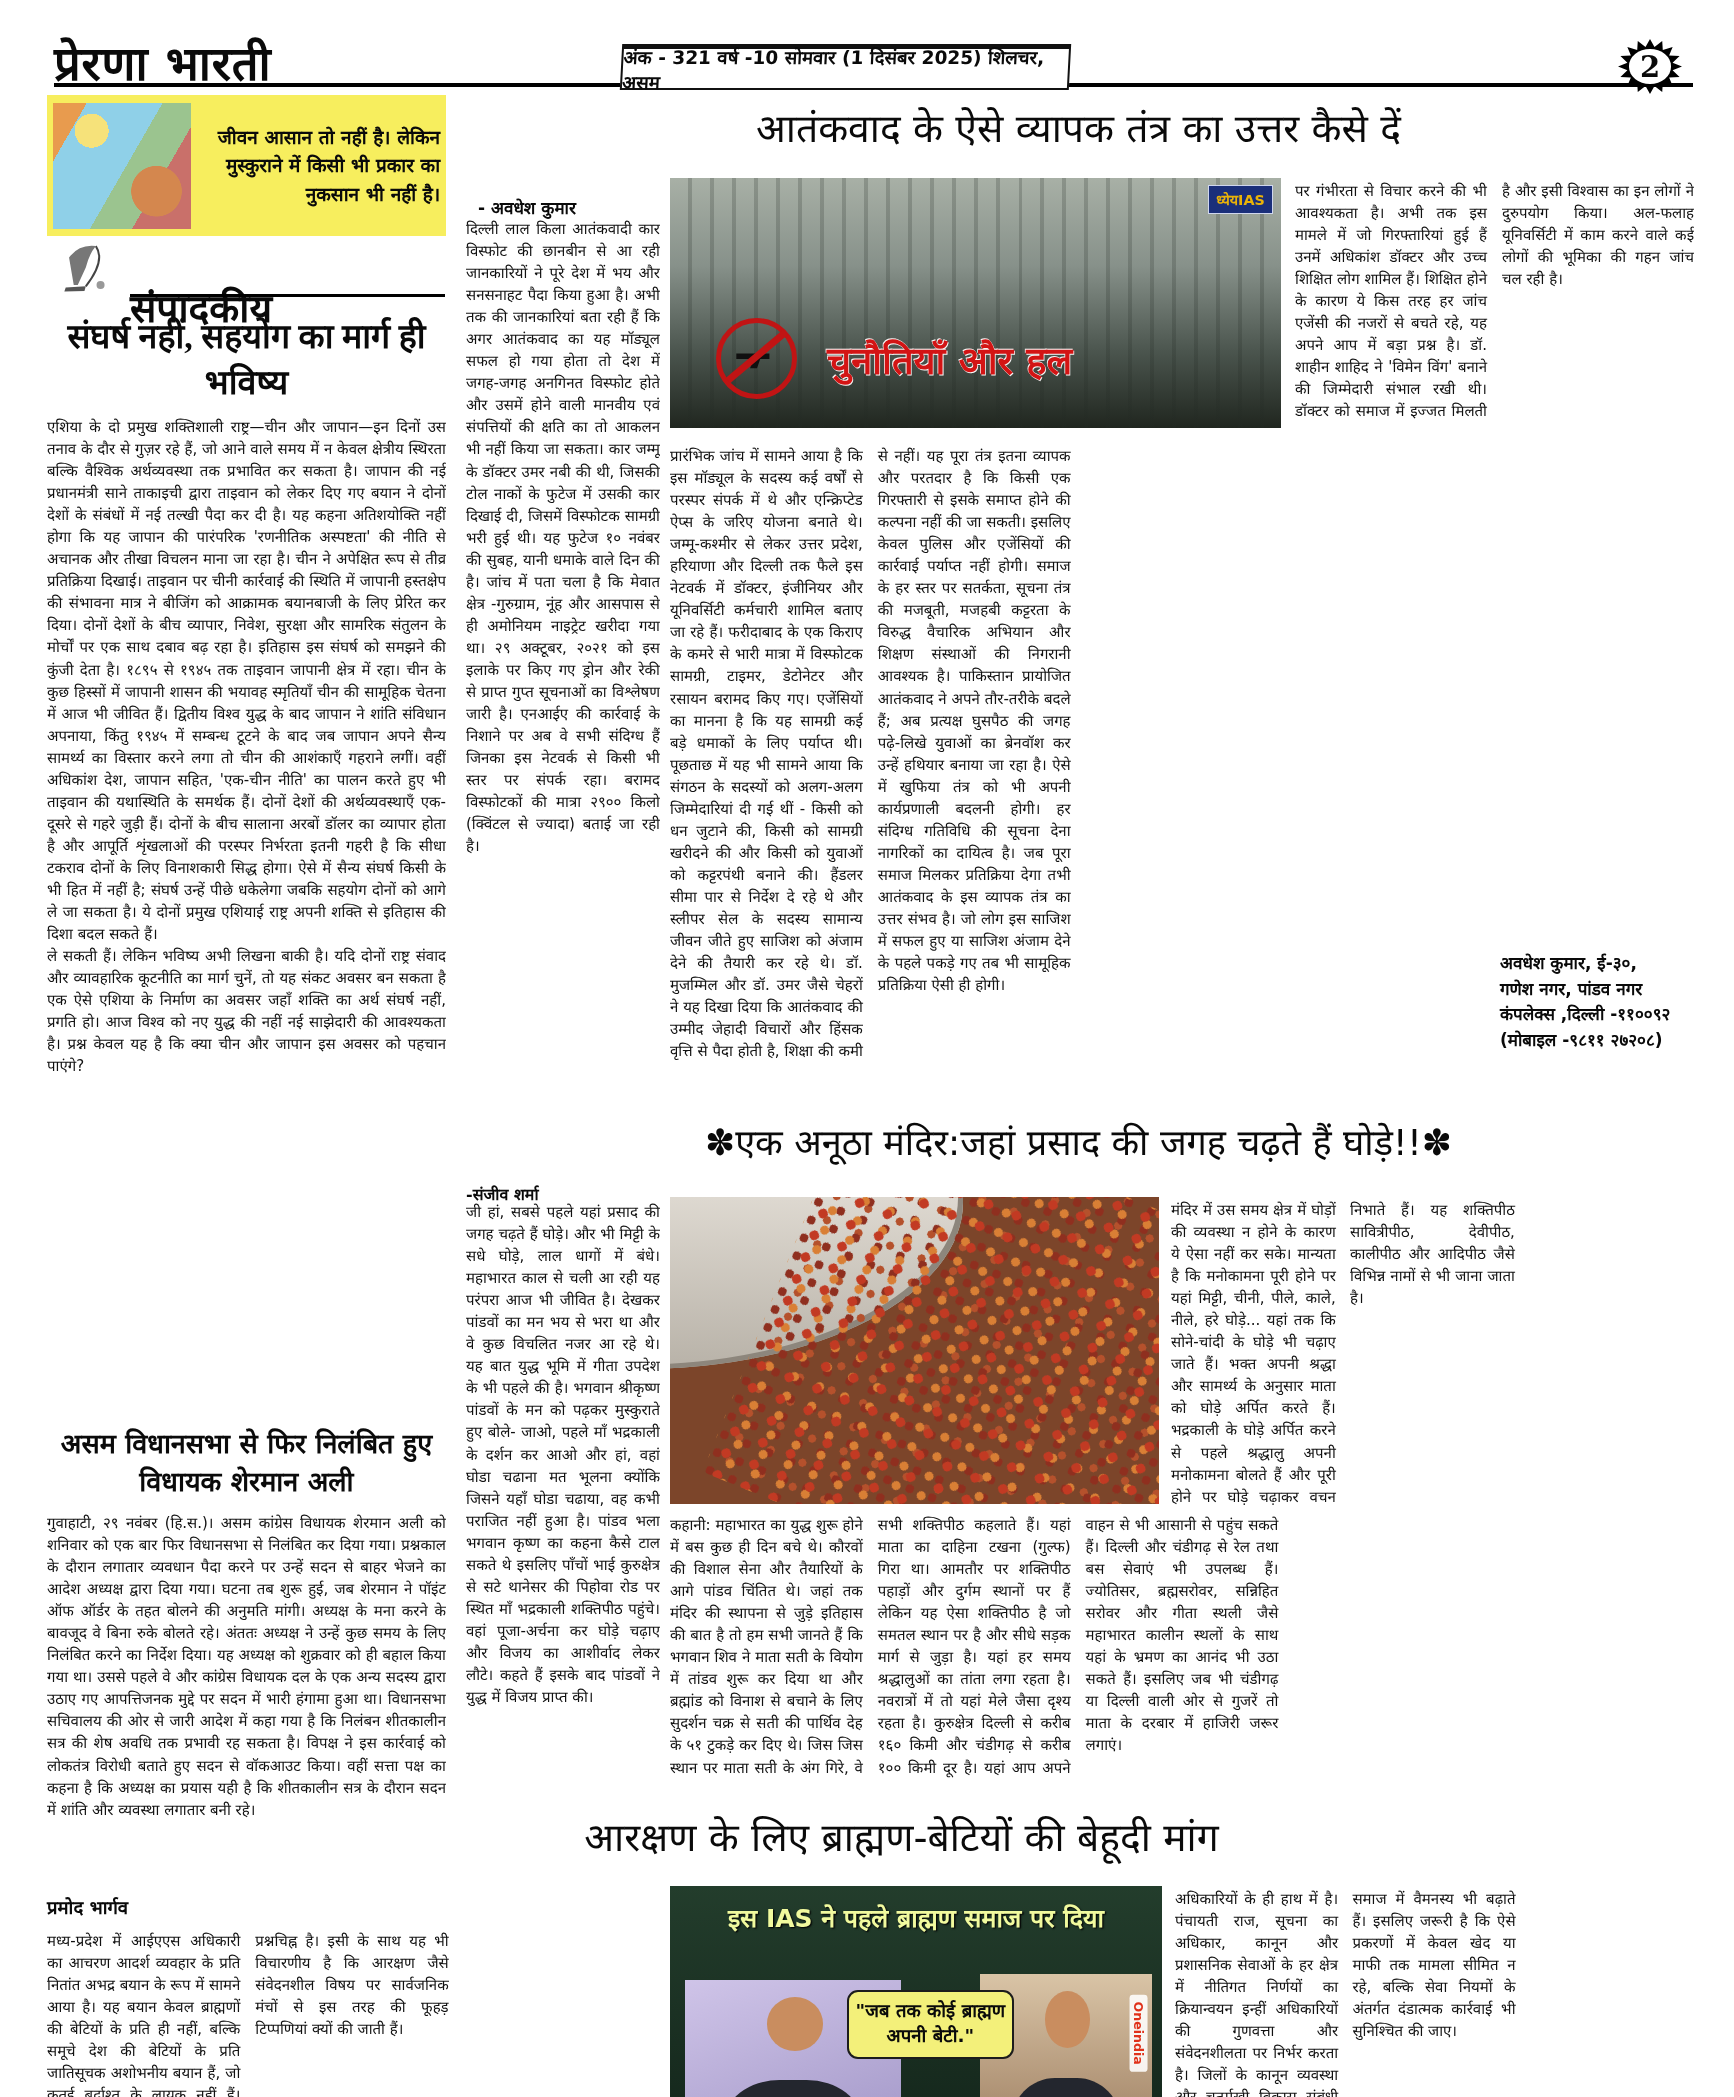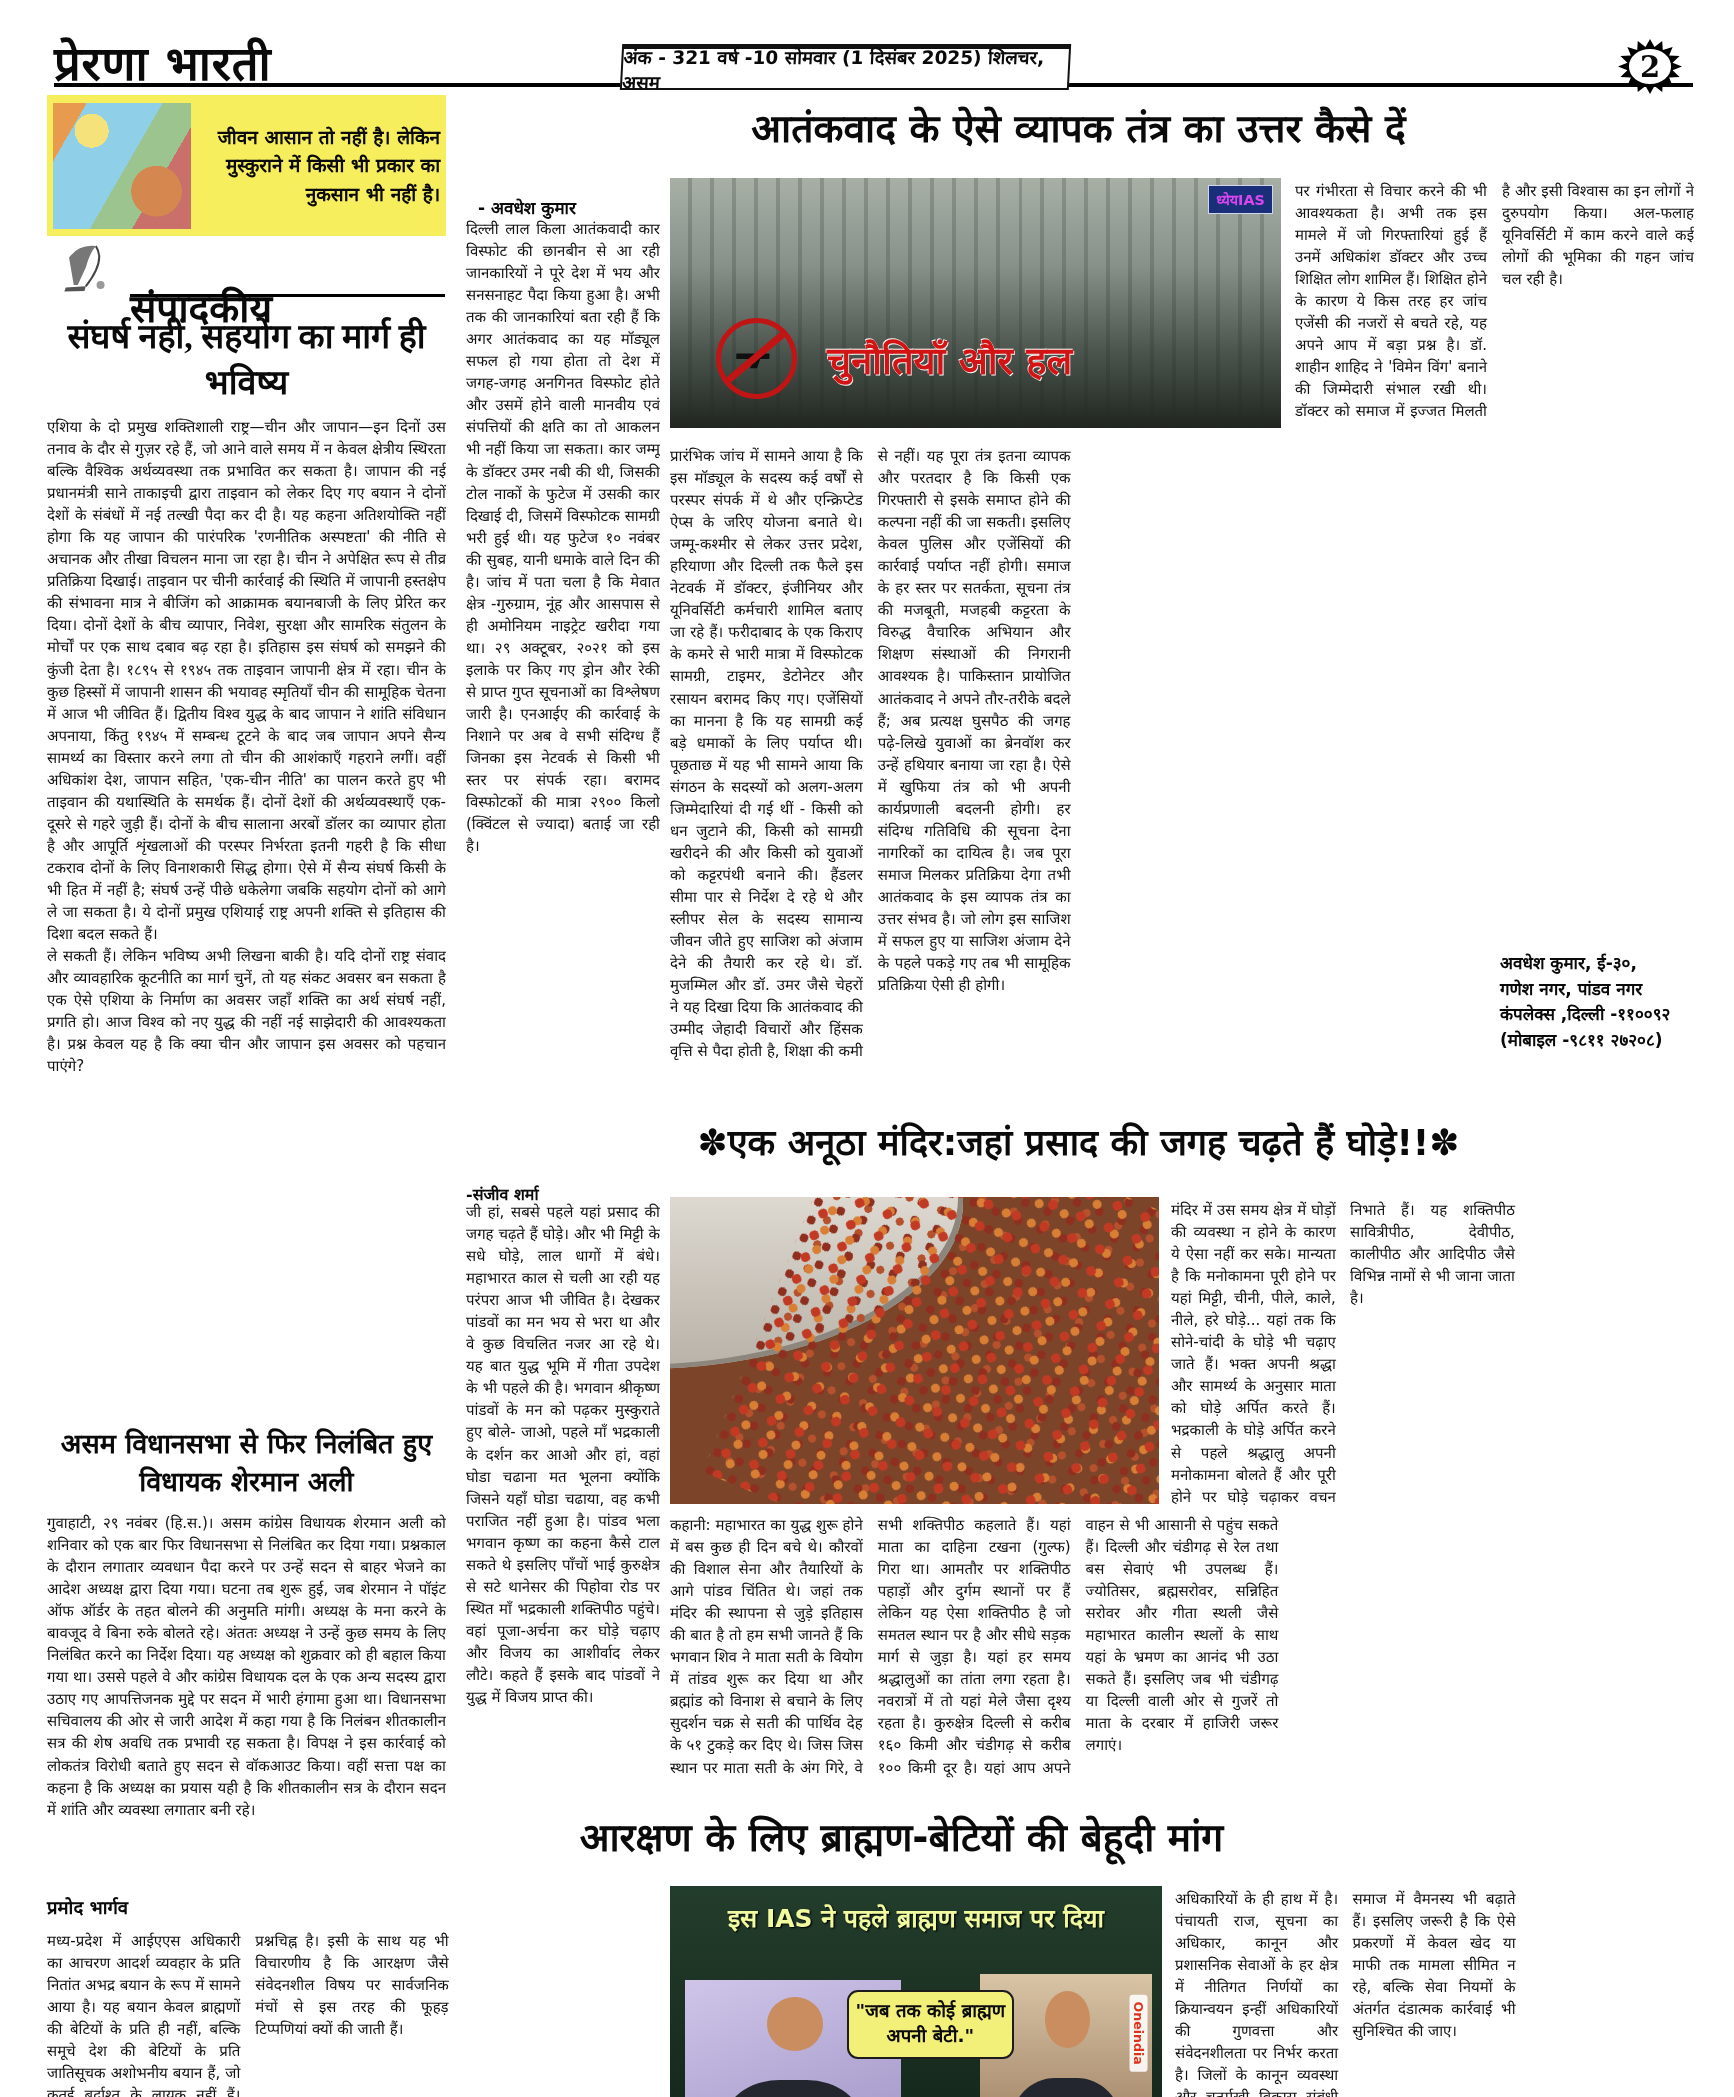--- a/index.html
+++ b/index.html
@@ -40,21 +40,21 @@
       radial-gradient(circle at 28% 22%,#f6e27a 0 17px,transparent 17px),
       radial-gradient(circle at 75% 70%,#d4874e 0 25px,transparent 25.6px),
       linear-gradient(120deg,#e89b4e 0 16%,#8fd0e8 16% 52%,#9bc48f 52% 72%,#c9706a 72%);
   }
   .quote-text{font-size:19px;font-weight:bold;line-height:1.5;text-align:right;}
   
   .ed-label{font-size:39px;font-weight:bold;margin-top:43px;}
   .ed-underline{background:#000;}
   .ed-headline{font-size:34px;font-weight:bold;line-height:1.35;font-family:Liberation Serif, serif;}
   
-  .main-headline{font-size:39px;font-weight:bold;}
+  .main-headline{font-size:39px;font-weight:normal;}
   .sub-headline{font-size:27px;font-weight:bold;line-height:1.4;}
   .byline{font-size:17px;font-weight:bold;}
   
   .terror-img{
     background:
       repeating-linear-gradient(90deg,transparent 0 18.5px,rgba(35,42,36,.22) 18.5px 22px),
       linear-gradient(180deg,#a8b0a6 0%,#87918a 35%,#4a544d 70%,#20261f 100%);
     overflow:hidden;
   }
   .terror-title{
@@ -63,21 +63,21 @@
     text-shadow:2.1px 2.1px 3.4px #0c0f0c,-0.8px -0.8px 0.8px #333;
   }
   .terror-sub-row{position:absolute;left:46px;right:17px;bottom:29px;display:flex;align-items:center;gap:30px;}
   .ban-circle{
     width:71px;height:71px;border:5.9px solid #c11414;border-radius:50%;
     position:relative;flex:0 0 auto;display:flex;align-items:center;justify-content:center;
   }
   .ban-bar{position:absolute;left:-2.5px;top:30px;width:75px;height:6.7px;background:#c11414;transform:rotate(-40deg);}
   .terror-sub{font-size:38px;font-weight:bold;color:#d31414;text-shadow:0.8px 0.8px 0 #f7f7f7,-0.8px -0.8px 0 #f7f7f7;}
   .ias-logo{
-    position:absolute;right:7.6px;top:6.7px;background:#1a2f7a;color:#d946ef;
+    position:absolute;right:7.6px;top:6.7px;background:#1a2f7a;color:#eab308;
     font-size:14.3px;font-weight:bold;padding:4.2px 7.6px;border:1.3px solid #cfd6ee;
   }
   
   .horses-img{background:#7c452a;overflow:hidden;}
   .horses-wall{
     position:absolute;left:-6%;top:-8%;width:66%;height:64%;
     background:linear-gradient(#e3ded6,#b8b2a8);
     border-bottom-right-radius:100% 85%;
     box-shadow:inset -5px -4.2px 0 #8d867c;
   }

